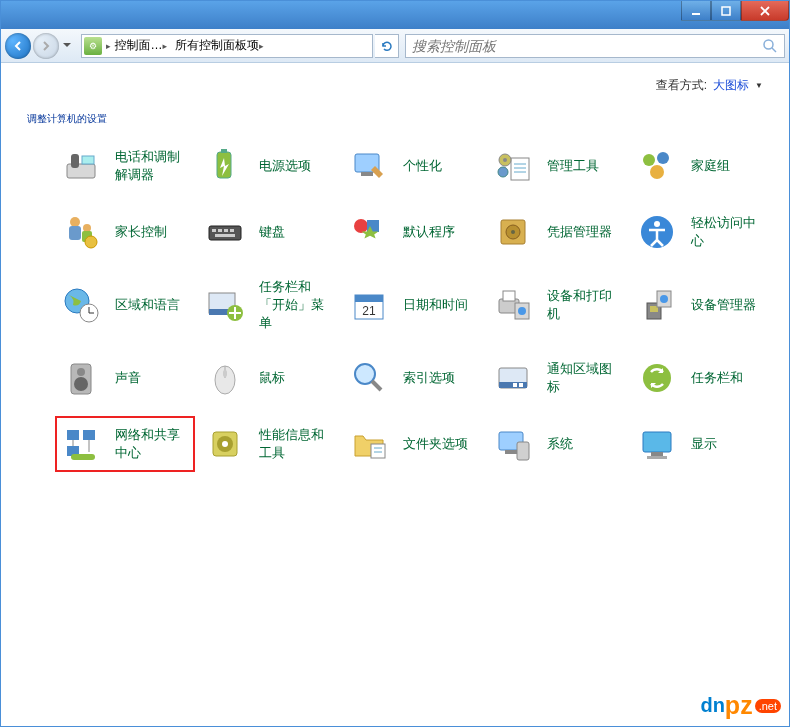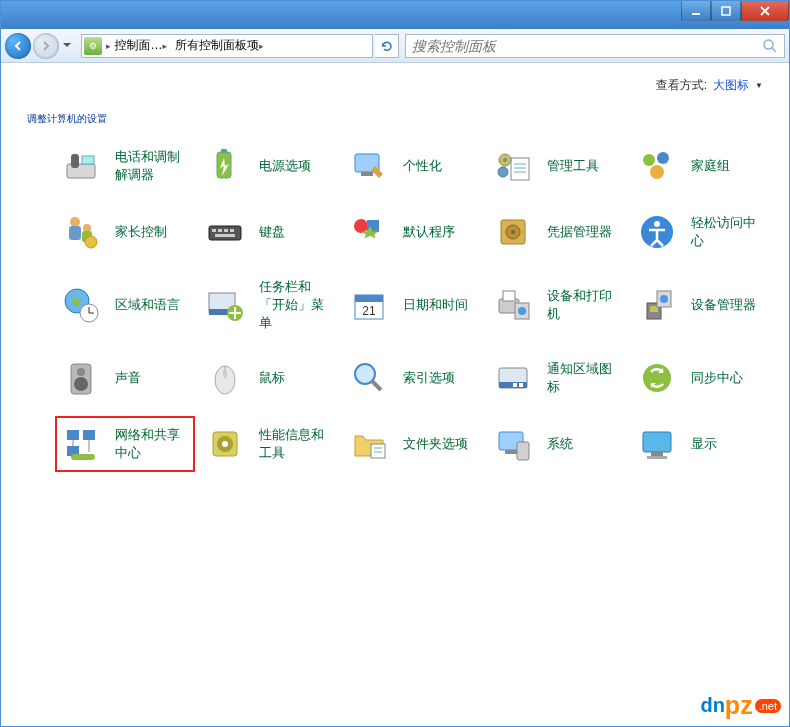--- a/index.html
+++ b/index.html
@@ -330,21 +330,21 @@
         <span class="item-label">通知区域图标</span>
       </div>
       <div class="item">
         <span class="icon">
           <svg width="40" height="40" viewBox="0 0 40 40">
             <circle cx="20" cy="20" r="14" fill="#8dbf40"></circle>
             <path d="M14 14 A8 8 0 0 1 26 14 M26 26 A8 8 0 0 1 14 26" fill="none" stroke="#fff" stroke-width="2.5"></path>
             <path d="M26 10 L26 15 L21 15 Z M14 30 L14 25 L19 25 Z" fill="#fff"></path>
           </svg>
         </span>
-        <span class="item-label">同步中心</span>
+        <span class="item-label">任务栏和</span>
       </div>
       <div class="item highlighted">
         <span class="icon">
           <svg width="40" height="40" viewBox="0 0 40 40">
             <rect x="6" y="6" width="12" height="10" fill="#4a88c8"></rect>
             <rect x="22" y="6" width="12" height="10" fill="#4a88c8"></rect>
             <rect x="6" y="22" width="12" height="10" fill="#4a88c8"></rect>
             <rect x="10" y="30" width="24" height="6" rx="3" fill="#8dbf40"></rect>
             <line x1="12" y1="16" x2="12" y2="22" stroke="#888"></line>
             <line x1="28" y1="16" x2="28" y2="28" stroke="#888"></line>

